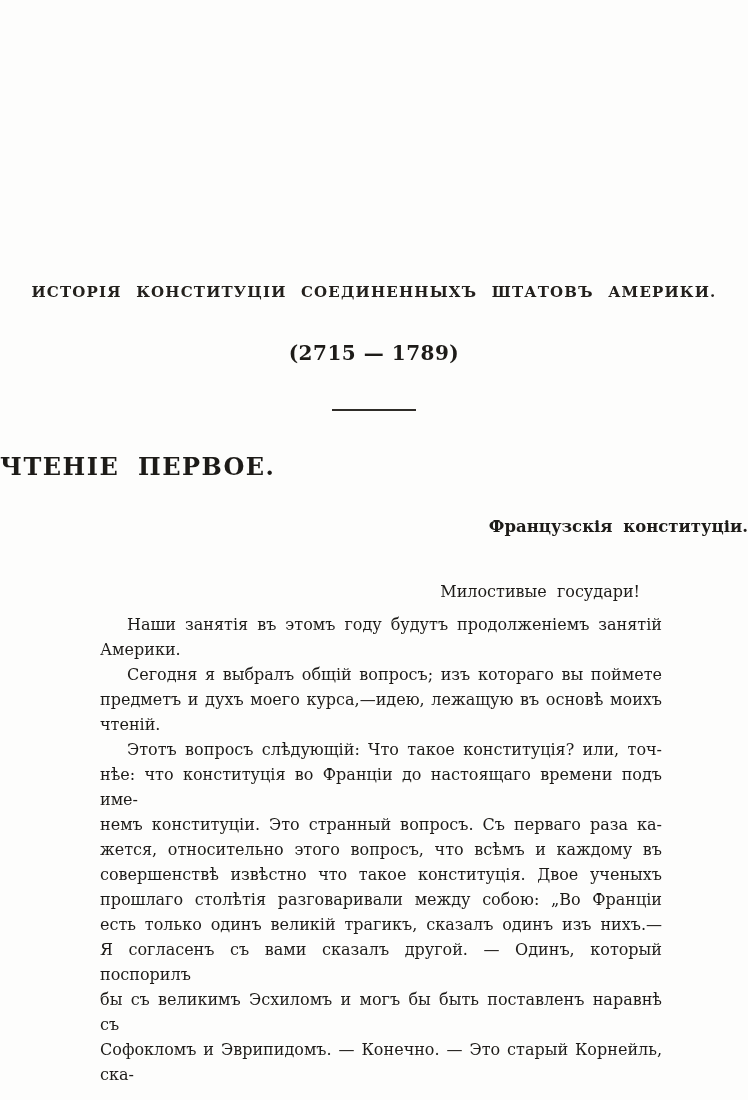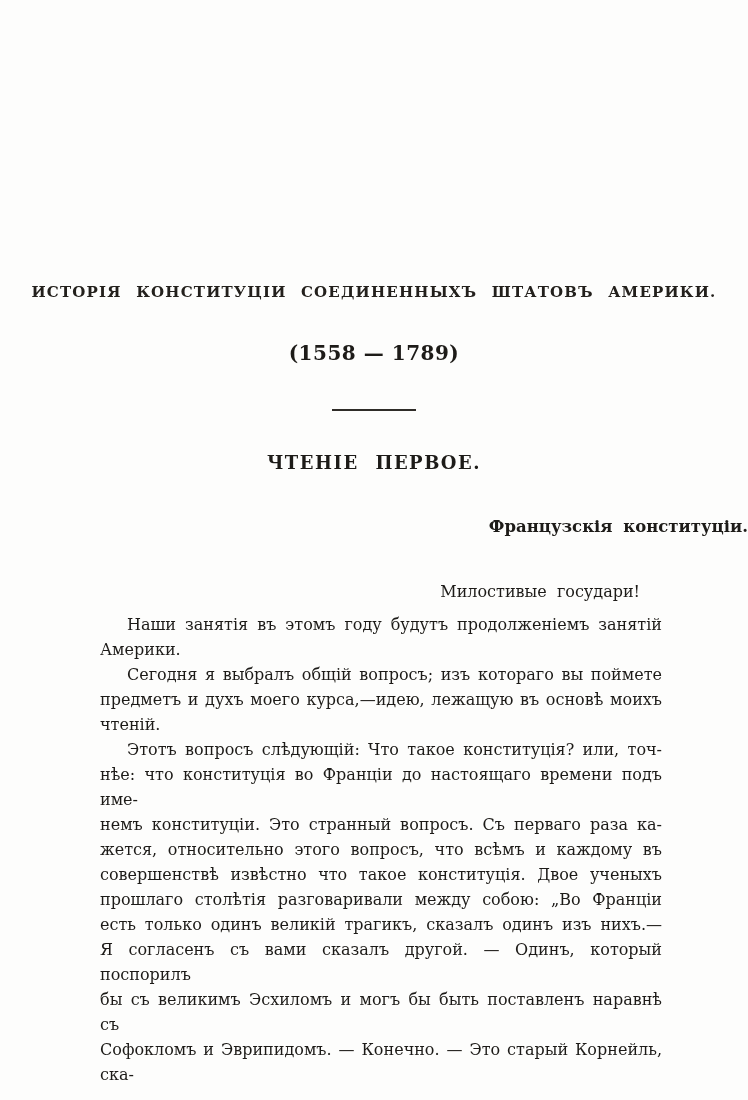--- a/index.html
+++ b/index.html
@@ -39,22 +39,21 @@
     position: absolute;
     top: 409px; left: 50%;
     transform: translateX(-50%);
     width: 84px; height: 2px;
     background: #2f2c28;
   }
 
   .chapter-title {
     position: absolute;
     top: 452px; left: 0; width: 100%;
-    text-align: center;
-    font-size: 18px;
+    font-size: 24px;
     font-weight: bold;
     letter-spacing: 1.5px;
     word-spacing: 9px;
   }
 
   .section-title {
     position: absolute;
     top: 517px; left: 0; width: 100%;
     text-align: right;
     font-size: 16.5px;
@@ -86,21 +85,21 @@
   .line.indent { text-indent: 27px; }
   .line.no-stretch { text-align-last: left; }
 </style>
 </head>
 <body>
 
 <div class="page">
 
   <div class="header-title">ИСТОРІЯ КОНСТИТУЦІИ СОЕДИНЕННЫХЪ ШТАТОВЪ АМЕРИКИ.</div>
 
-  <div class="date-range">(1558 — 1789)</div>
+  <div class="date-range">(2715 — 1789)</div>
 
   <div class="divider"></div>
 
   <div class="chapter-title">ЧТЕНІЕ ПЕРВОЕ.</div>
 
   <div class="section-title">Французскія конституціи.</div>
 
   <div class="salutation">Милостивые государи!</div>
 
   <div class="body-text">

